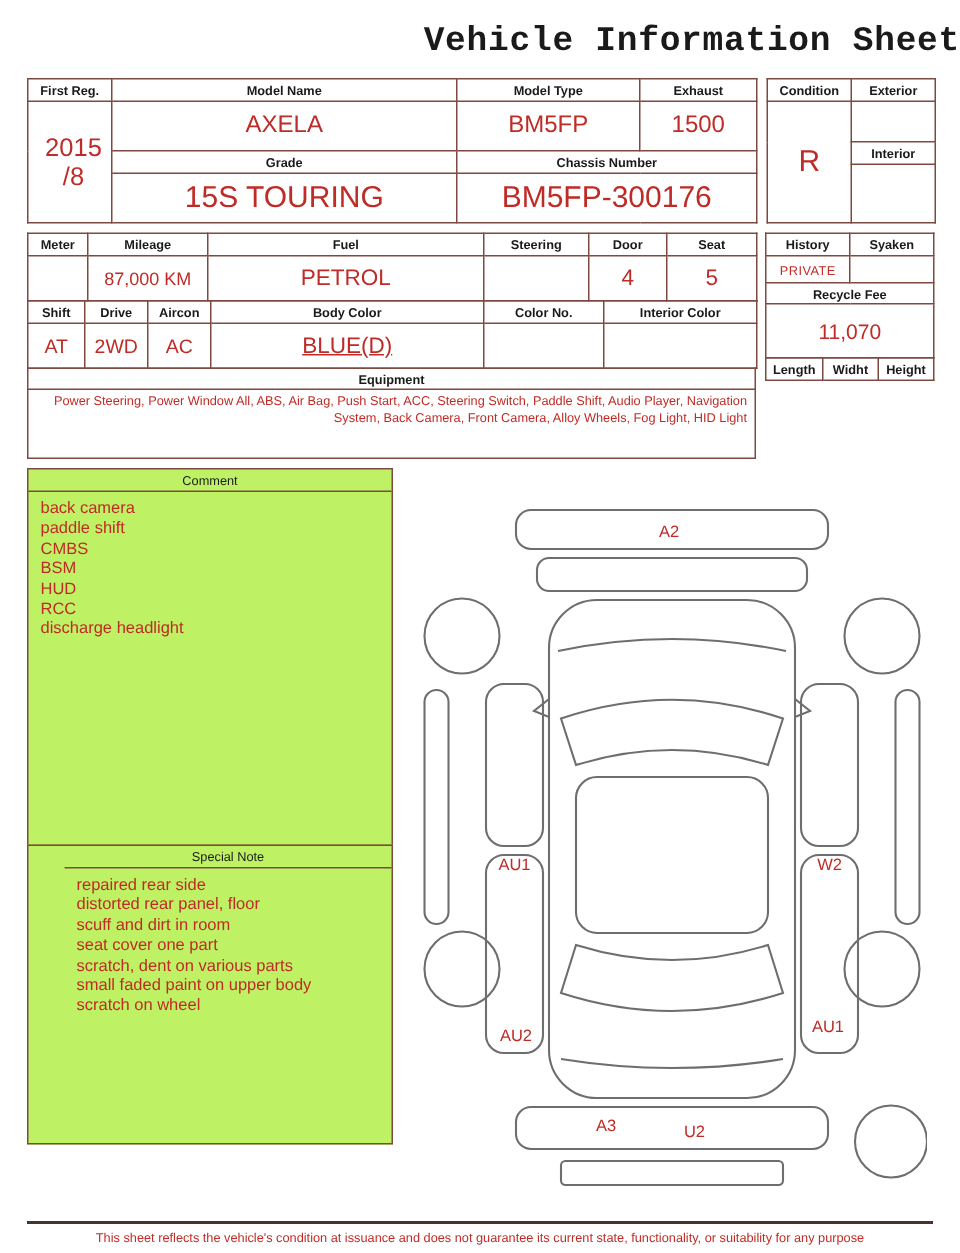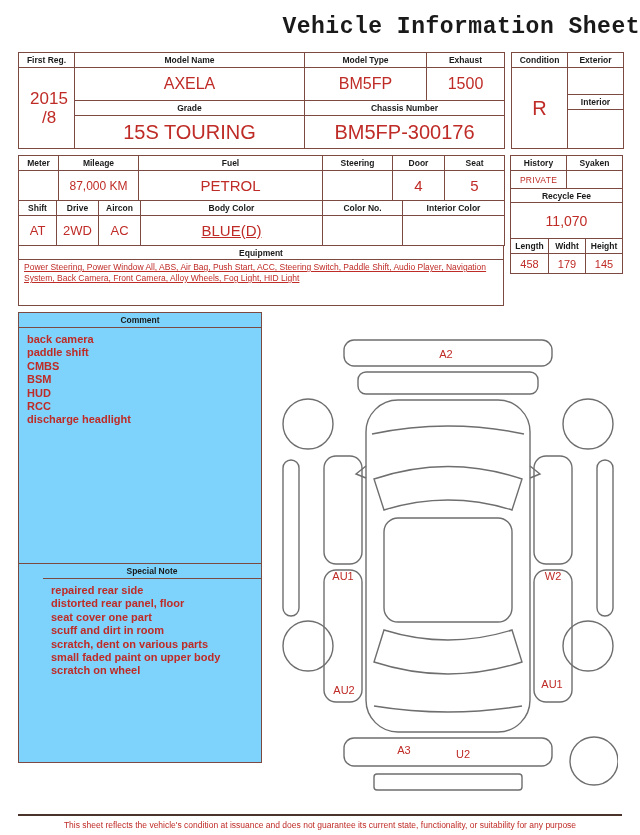--- a/index.html
+++ b/index.html
@@ -31,32 +31,32 @@
   .v-big{ font-size:16px; height:33px; }
   .v-med{ font-size:20px; height:33px; }
   .firstreg{ font-size:17px; text-align:left; padding-left:5px; line-height:1.12; }
   .cond{ font-size:20px; }
   .v-sm{ font-size:12px; height:30px; }
   .v-fuel{ font-size:15px; height:30px; }
   .v-door{ font-size:15px; height:30px; }
   .v-shift{ font-size:13px; height:30px; }
   .v-bodycolor{ font-size:15px; height:30px;text-decoration:underline; }
   .equip td.eq{
-    font-size:8.5px; text-align:left; vertical-align:top;
-    padding:2px 5px; line-height:1.3; height:46px; color:var(--red);text-decoration:underline;
+    font-size:8.5px; text-align:right; vertical-align:top;
+    padding:2px 5px; line-height:1.3; height:46px; color:var(--red);
   }
   .v-private{ font-size:8.5px; height:18px; letter-spacing:.3px; }
   .v-recycle{ font-size:14px; height:36px; }
   .v-dim{ font-size:11px; height:20px; }
   .blank27{ height:27px; } .blank39{ height:39px; }
 
   
   .main-area{ display:flex; margin:6px 18px 0; }
   .left-col{ width:244px; flex:none; }
-  .note-box{ border:1px solid var(--bd); background:#7dd3fc;font-weight:bold; }
+  .note-box{ border:1px solid var(--bd); background:#bef264; }
   .note-hdr{
     font-size:8.5px; text-align:center; height:15px; line-height:15px;
     border-bottom:1px solid var(--bd);
   }
   .note-items{ padding:5px 8px; color:var(--red); font-size:11px; line-height:1.22; text-align:left; }
   .box-comment{ height:252px; }
   .box-special{ height:200px; margin-top:-1px;padding-left:24px; }
 
   .diagram-wrap{ flex:1; position:relative;text-decoration:underline; }
   .diagram-wrap svg{ display:block; margin:2px 0 0 16px; }
@@ -233,25 +233,20 @@
       <colgroup>
           <col style="width:38px">
           <col style="width:37px">
           <col style="width:37px">
         </colgroup>
       <tbody>
           <tr class="hdr">
         <td style="height:14px">Length</td>
         <td>Widht</td>
         <td>Height</td>
-      </tr>
-      <tr>
-        <td class="val v-dim">458</td>
-        <td class="val v-dim">179</td>
-        <td class="val v-dim">145</td>
       </tr>
     </tbody>
       </table>
   </div>
 </div>
 
 <div class="main-area">
   <div class="left-col">
     <div class="note-box box-comment">
       <div class="note-hdr">Comment</div>
@@ -263,22 +258,22 @@
         <div>HUD</div>
         <div>RCC</div>
         <div>discharge headlight</div>
       </div>
     </div>
     <div class="note-box box-special">
       <div class="note-hdr">Special Note</div>
       <div class="note-items">
         <div>repaired rear side</div>
         <div>distorted rear panel, floor</div>
+        <div>scuff and dirt in room</div>
         <div>seat cover one part</div>
-        <div>scuff and dirt in room</div>
         <div>scratch, dent on various parts</div>
         <div>small faded paint on upper body</div>
         <div>scratch on wheel</div>
       </div>
     </div>
   </div>
 
   <div class="diagram-wrap">
     <svg width="340" height="485" viewBox="0 0 340 485">
 

